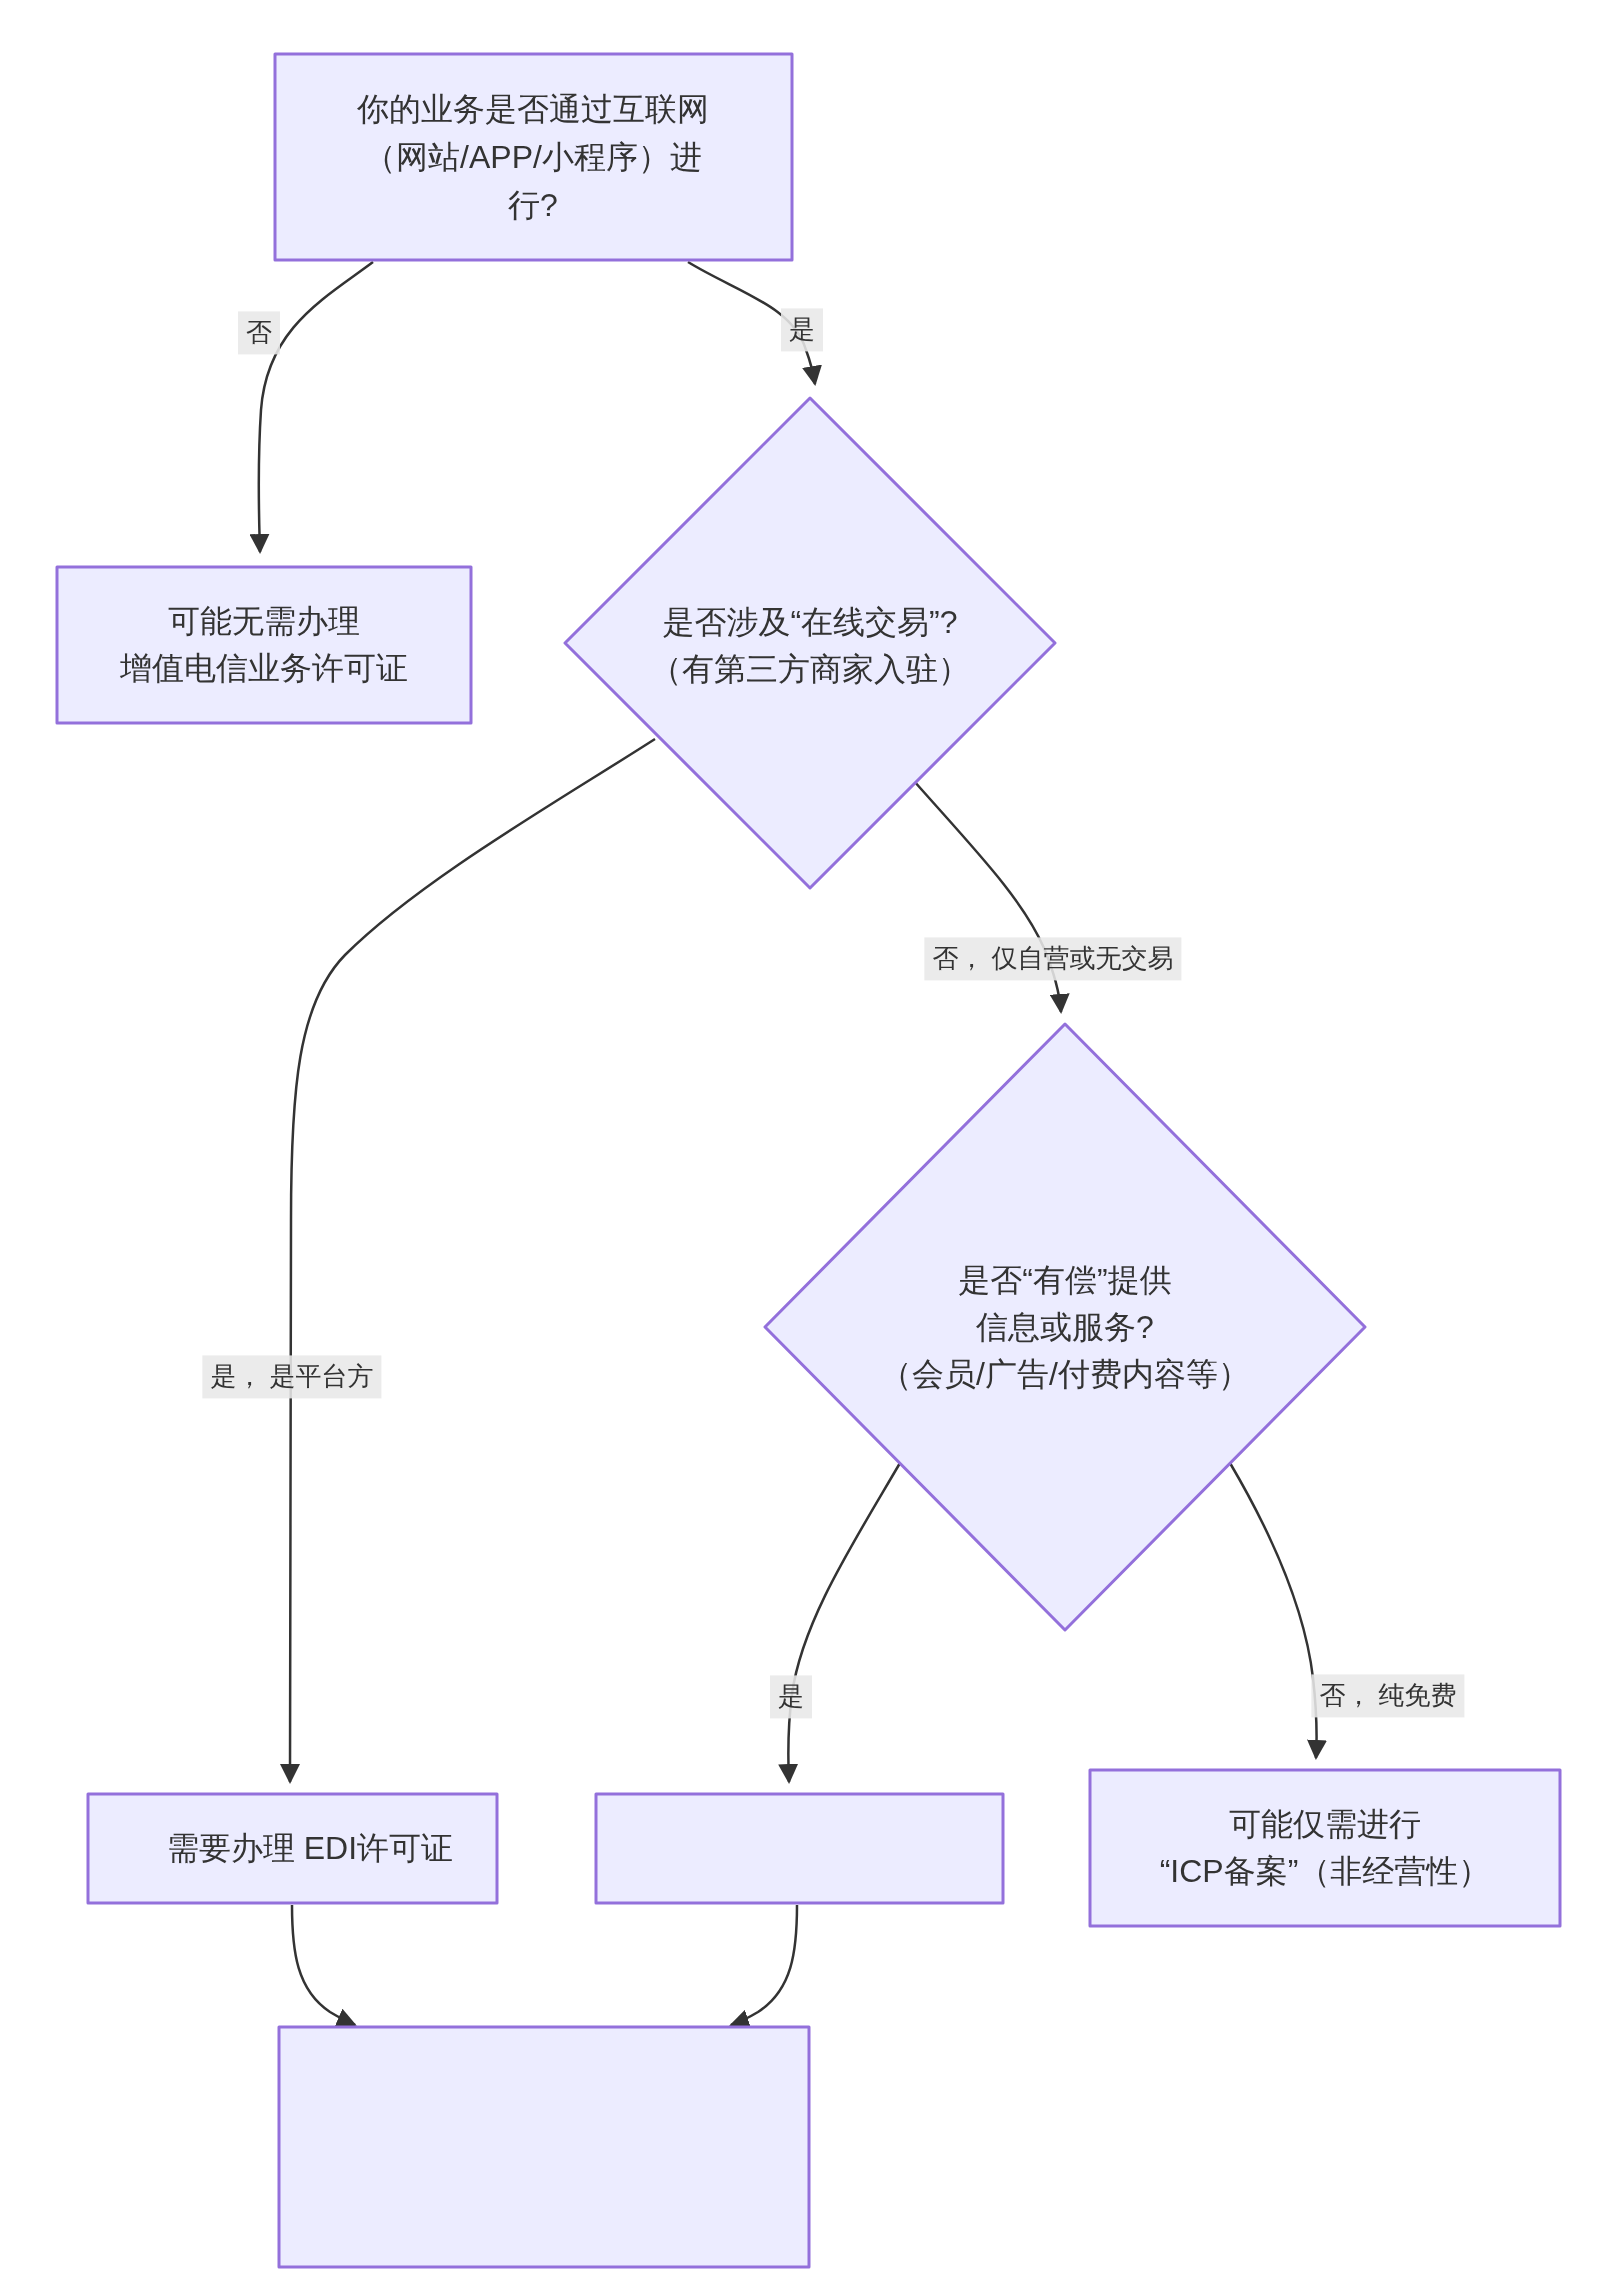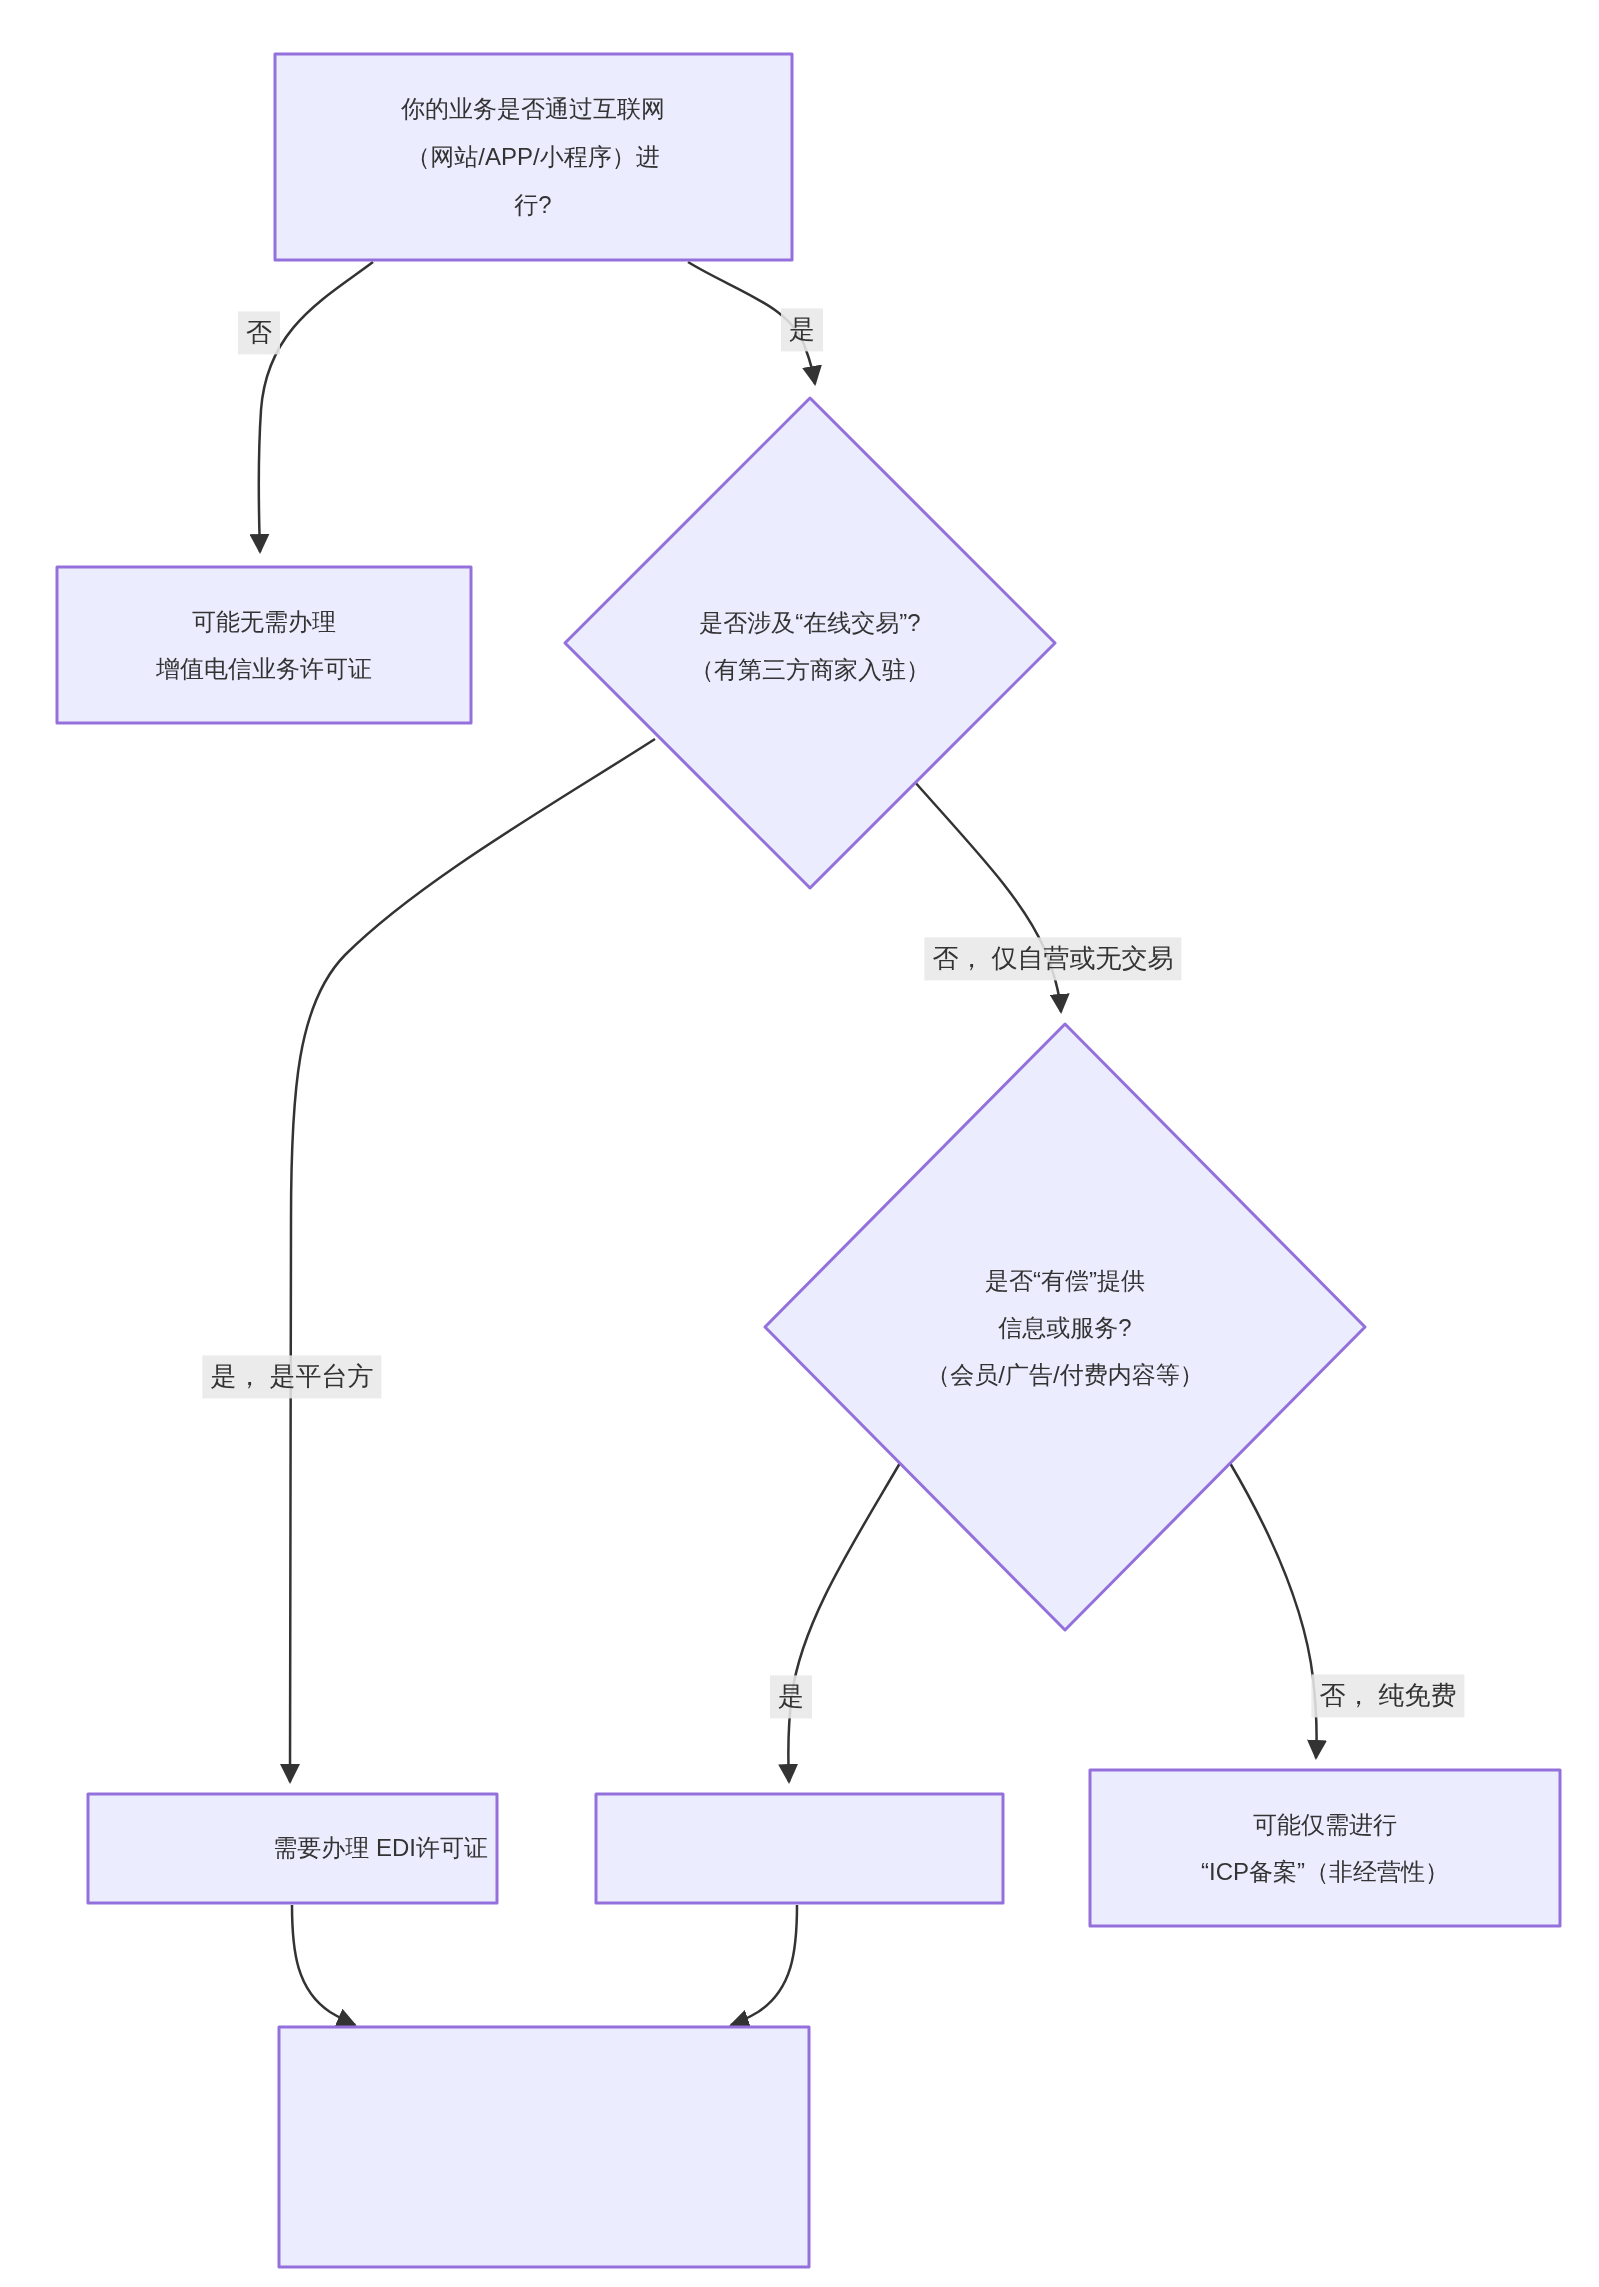--- a/index.html
+++ b/index.html
@@ -14,21 +14,21 @@
   .edge-layer {
     position: absolute;
     left: 0; top: 0;
     width: 1599px; height: 2287px;
   }
   .node-label {
     position: absolute;
     transform: translate(-50%, -50%);
     white-space: pre-line;
     text-align: center;
-    font-size: 24px;
+    font-size: 32px;
     line-height: 48px;
     color: #333333;
   }
   .node-label.small-box { line-height: 47px; }
   .edge-label {
     position: absolute;
     transform: translate(-50%, -50%);
     white-space: pre;
     font-size: 26px;
     line-height: 1.2;
@@ -79,21 +79,21 @@
   <div class="node-label small-box" style="left:264px; top:645px; width:400px;">可能无需办理
 增值电信业务许可证</div>
 
   <div class="node-label small-box" style="left:810px; top:646px; width:440px;">是否涉及“在线交易”?
 （有第三方商家入驻）</div>
 
   <div class="node-label small-box" style="left:1065px; top:1327px; width:520px;">是否“有偿”提供
 信息或服务?
 （会员/广告/付费内容等）</div>
 
-  <div class="node-label" style="left:288px; top:1848px; width:400px;text-align:right;">需要办理 EDI许可证</div>
+  <div class="node-label" style="left:310px; top:1848px; width:400px;">需要办理 EDI许可证</div>
 
 
   <div class="node-label small-box" style="left:1325px; top:1848px; width:460px;">可能仅需进行
 “ICP备案”（非经营性）</div>
 
 
   <span class="edge-label" style="left:259px; top:333px;">否</span>
 
   <span class="edge-label" style="left:802px; top:330px;">是</span>
 

